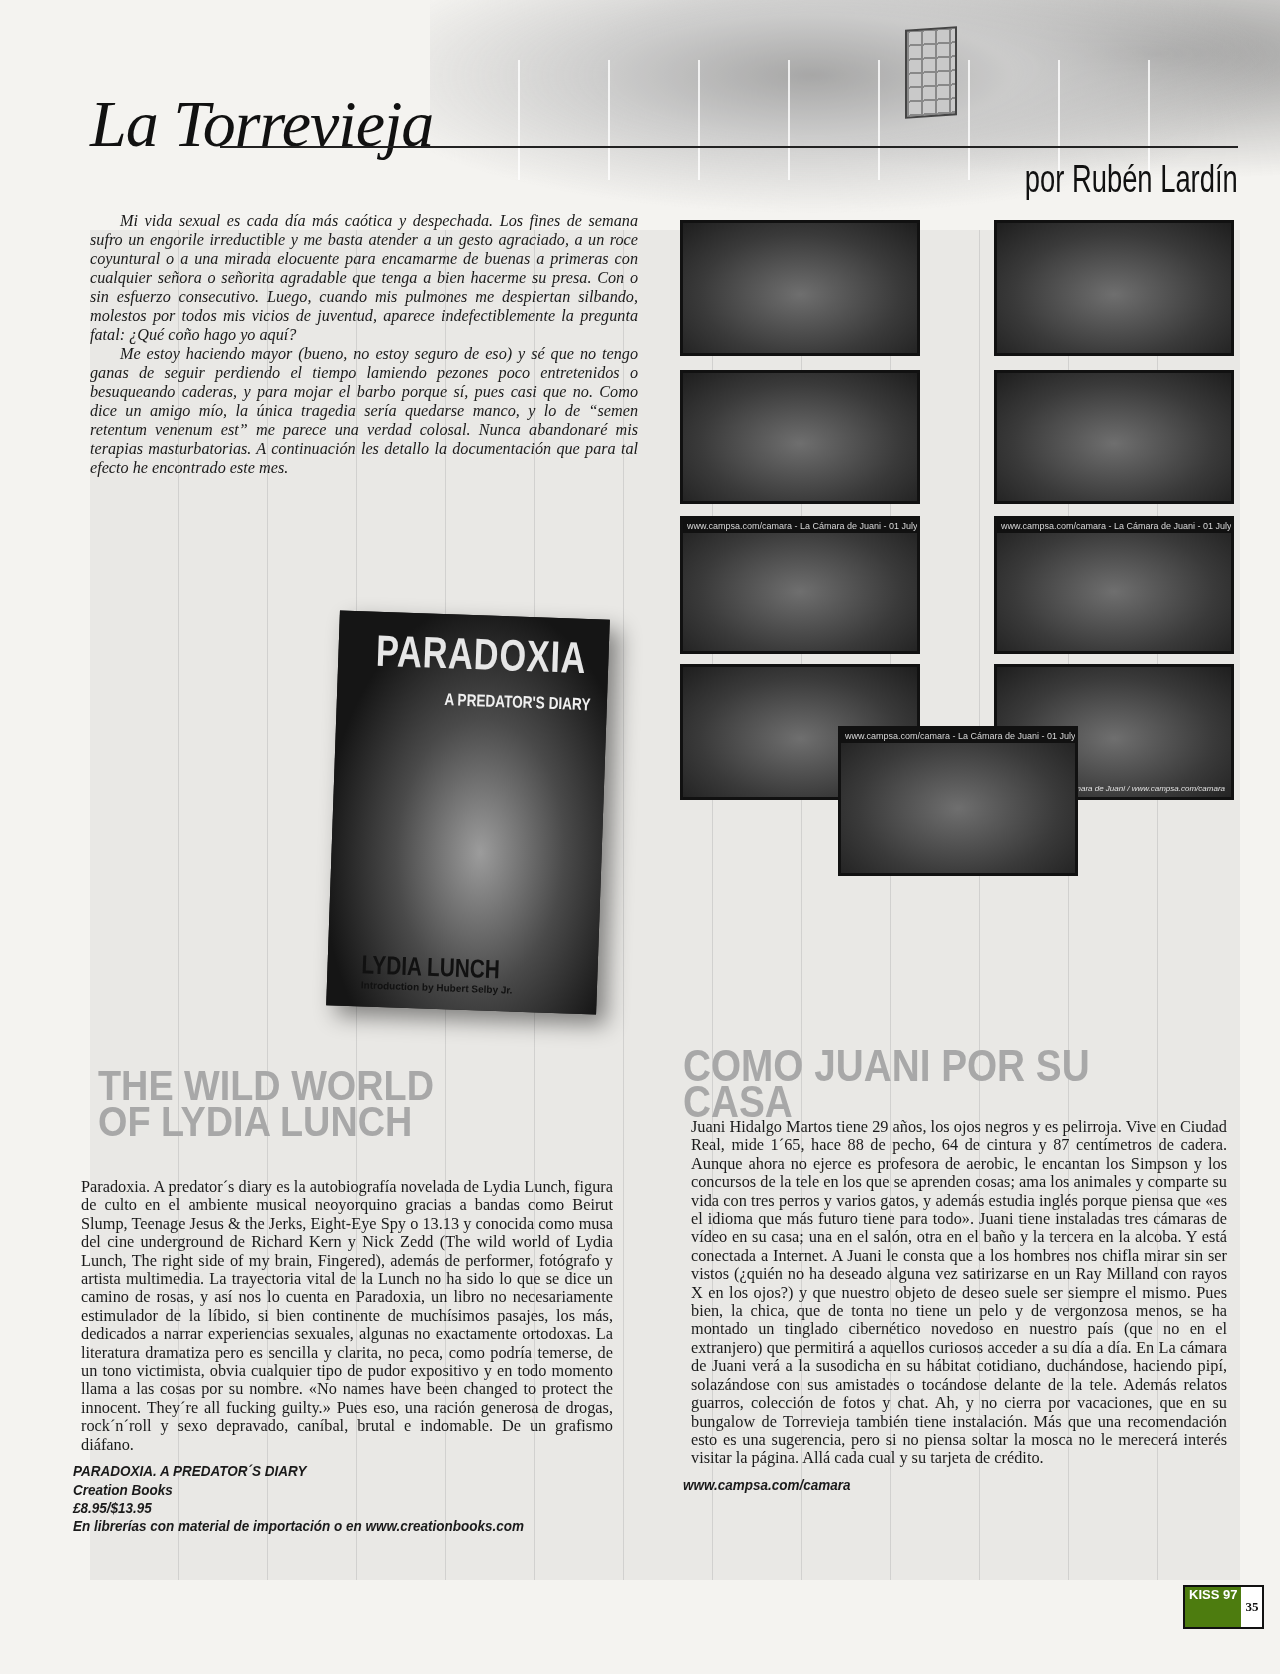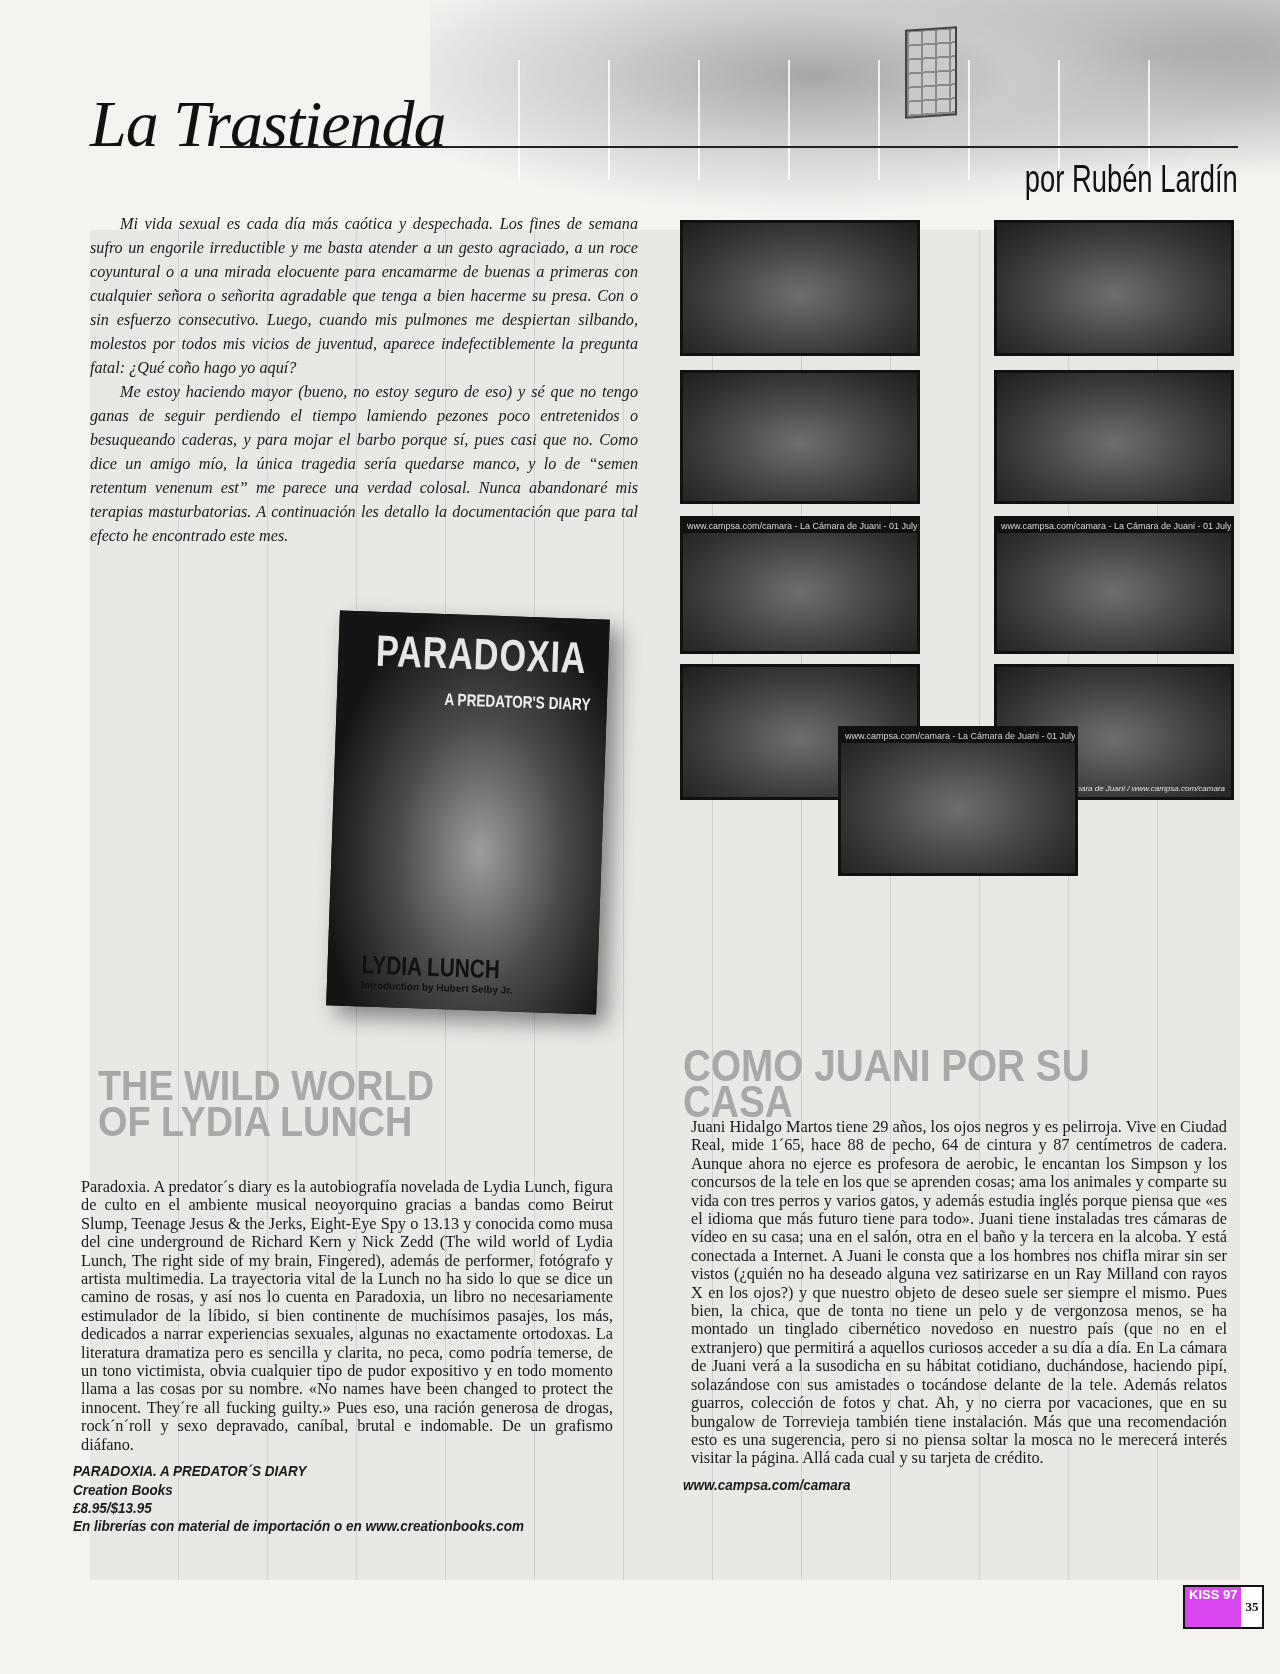--- a/index.html
+++ b/index.html
@@ -12,21 +12,21 @@
                radial-gradient(ellipse at 85% 25%, #8d8d8d 0%, rgba(220,220,220,0) 55%);
     opacity:.85;}
   .header-stripes{position:absolute;left:430px;top:60px;width:750px;height:120px;
     background-image:repeating-linear-gradient(90deg, transparent 0, transparent 88px, rgba(255,255,255,.8) 88px, rgba(255,255,255,.8) 90px);}
   .device{position:absolute;left:905px;top:28px;width:48px;height:85px;background:#c9c9c9;border:2px solid #444;transform:skewY(-4deg);
     background-image:repeating-linear-gradient(0deg,#888 0 2px,transparent 2px 14px),repeating-linear-gradient(90deg,#888 0 2px,transparent 2px 14px);}
   .title{position:absolute;left:90px;top:86px;font-family:"Liberation Serif",serif;font-style:italic;font-size:66px;letter-spacing:-1px;color:#111;}
   .title-rule{position:absolute;left:220px;top:146px;width:1018px;height:2px;background:#222;}
   .byline{position:absolute;right:42px;top:158px;font-family:"Liberation Sans",sans-serif;font-size:38px;transform:scaleX(.72);transform-origin:right center;color:#111;}
 
-  .intro{position:absolute;left:90px;top:212px;width:548px;font-style:italic;font-size:16.2px;line-height:24px;text-align:justify;}
+  .intro{position:absolute;left:90px;top:212px;width:548px;font-style:italic;font-size:16.2px;line-height:19px;text-align:justify;}
   .intro p{margin:0;text-indent:30px;}
 
   .grid{position:absolute;left:680px;top:220px;width:560px;height:800px;}
   .photo{position:absolute;background:#2a2a2a;border:3px solid #111;box-sizing:border-box;
     background-image:radial-gradient(ellipse at 50% 55%, #6f6f6f 0%, #3a3a3a 60%, #1e1e1e 100%);}
   .photo .cap{position:absolute;left:0;top:0;right:0;height:14px;background:#111;color:#d8d8d8;font-family:"Liberation Sans",sans-serif;font-size:9px;line-height:14px;padding-left:4px;white-space:nowrap;overflow:hidden;}
   .photo .corner{position:absolute;right:6px;bottom:4px;color:#e0e0e0;font-family:"Liberation Sans",sans-serif;font-size:8px;font-style:italic;text-align:right;line-height:9px;}
 
   .book{position:absolute;left:333px;top:615px;width:270px;height:395px;background:#141414;transform:rotate(2deg);box-shadow:10px 10px 22px rgba(0,0,0,.45);
     background-image:radial-gradient(ellipse at 55% 60%, #9c9c9c 0%, #4a4a4a 40%, #151515 75%);}
@@ -37,32 +37,32 @@
 
   .headline{position:absolute;font-family:"Liberation Sans",sans-serif;font-weight:900;color:#a8a8a8;text-transform:uppercase;line-height:36px;transform-origin:left top;}
   .h-left{left:98px;top:1068px;font-size:42px;transform:scaleX(.9);}
   .h-right{left:683px;top:1048px;font-size:44px;transform:scaleX(.88);}
 
   .body-left{position:absolute;left:73px;top:1170px;width:548px;font-size:16.3px;line-height:18.4px;text-align:justify;}
   .body-right{position:absolute;left:683px;top:1110px;width:552px;font-size:16.3px;line-height:18.4px;text-align:justify;}
   .body-left p,.body-right p{margin:8px;}
   .credits{font-family:"Liberation Sans",sans-serif;font-weight:bold;font-style:italic;font-size:15px;line-height:18.4px;transform:scaleX(.9);transform-origin:left;white-space:nowrap;}
   .folio{position:absolute;left:1183px;top:1585px;display:flex;border:2px solid #111;font-family:"Liberation Sans",sans-serif;font-weight:bold;font-size:13px;line-height:16px;}
-  .folio .mag{background:#d946ef;color:#fff;padding:0 4px;}
+  .folio .mag{background:#4d7c0f;color:#fff;padding:0 4px;}
   .folio .pg{background:#fff;color:#111;padding:12px 4px;font-family:"Liberation Serif",serif;}
 </style>
 </head>
 <body>
 
 <div class="bg-stripes"></div>
 <div class="header-cloud"></div>
 <div class="header-stripes"></div>
 <div class="device"></div>
 
-<div class="title">La Trastienda</div>
+<div class="title">La Torrevieja</div>
 <div class="title-rule"></div>
 <div class="byline">por Rubén Lardín</div>
 
 <div class="intro">
   <p>Mi vida sexual es cada día más caótica y despechada. Los fines de semana sufro un engorile irreductible y me basta atender a un gesto agraciado, a un roce coyuntural o a una mirada elocuente para encamarme de buenas a primeras con cualquier señora o señorita agradable que tenga a bien hacerme su presa. Con o sin esfuerzo consecutivo. Luego, cuando mis pulmones me despiertan silbando, molestos por todos mis vicios de juventud, aparece indefectiblemente la pregunta fatal: ¿Qué coño hago yo aquí?</p>
   <p>Me estoy haciendo mayor (bueno, no estoy seguro de eso) y sé que no tengo ganas de seguir perdiendo el tiempo lamiendo pezones poco entretenidos o besuqueando caderas, y para mojar el barbo porque sí, pues casi que no. Como dice un amigo mío, la única tragedia sería quedarse manco, y lo de “semen retentum venenum est” me parece una verdad colosal. Nunca abandonaré mis terapias masturbatorias. A continuación les detallo la documentación que para tal efecto he encontrado este mes.</p>
 </div>
 
 <div class="grid">
   <div class="photo" style="left:0;top:0;width:240px;height:136px;"></div>

